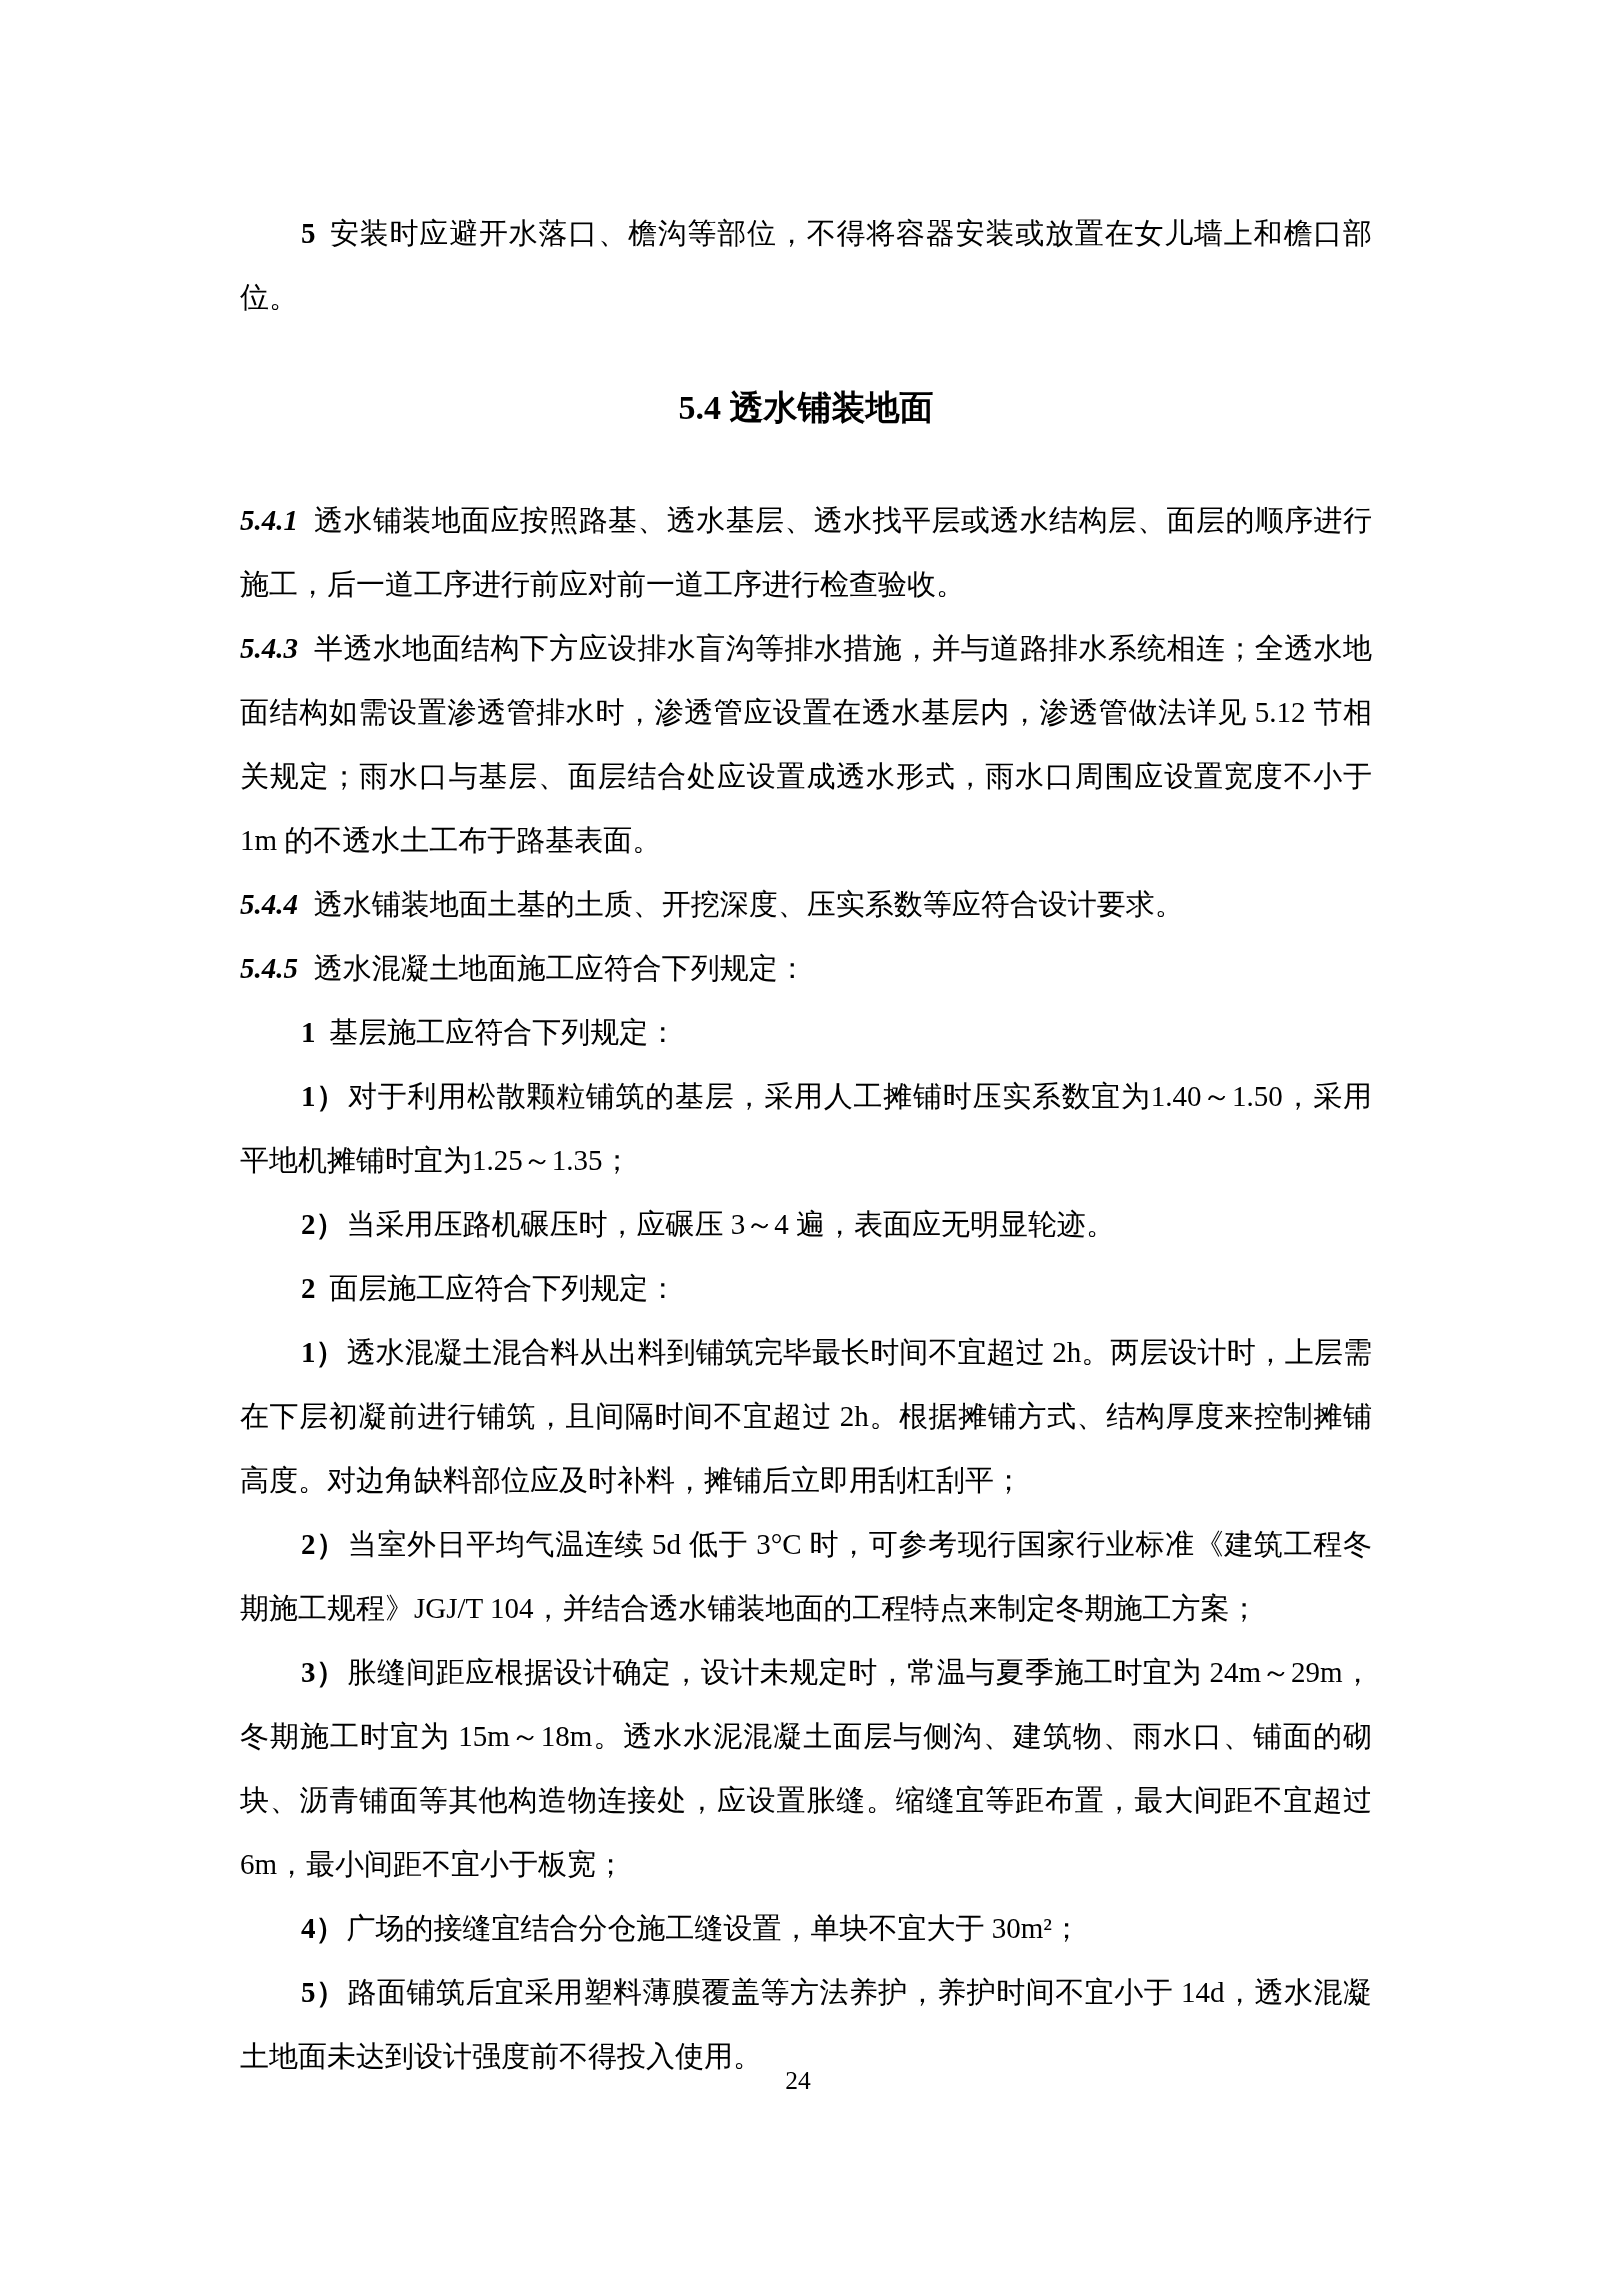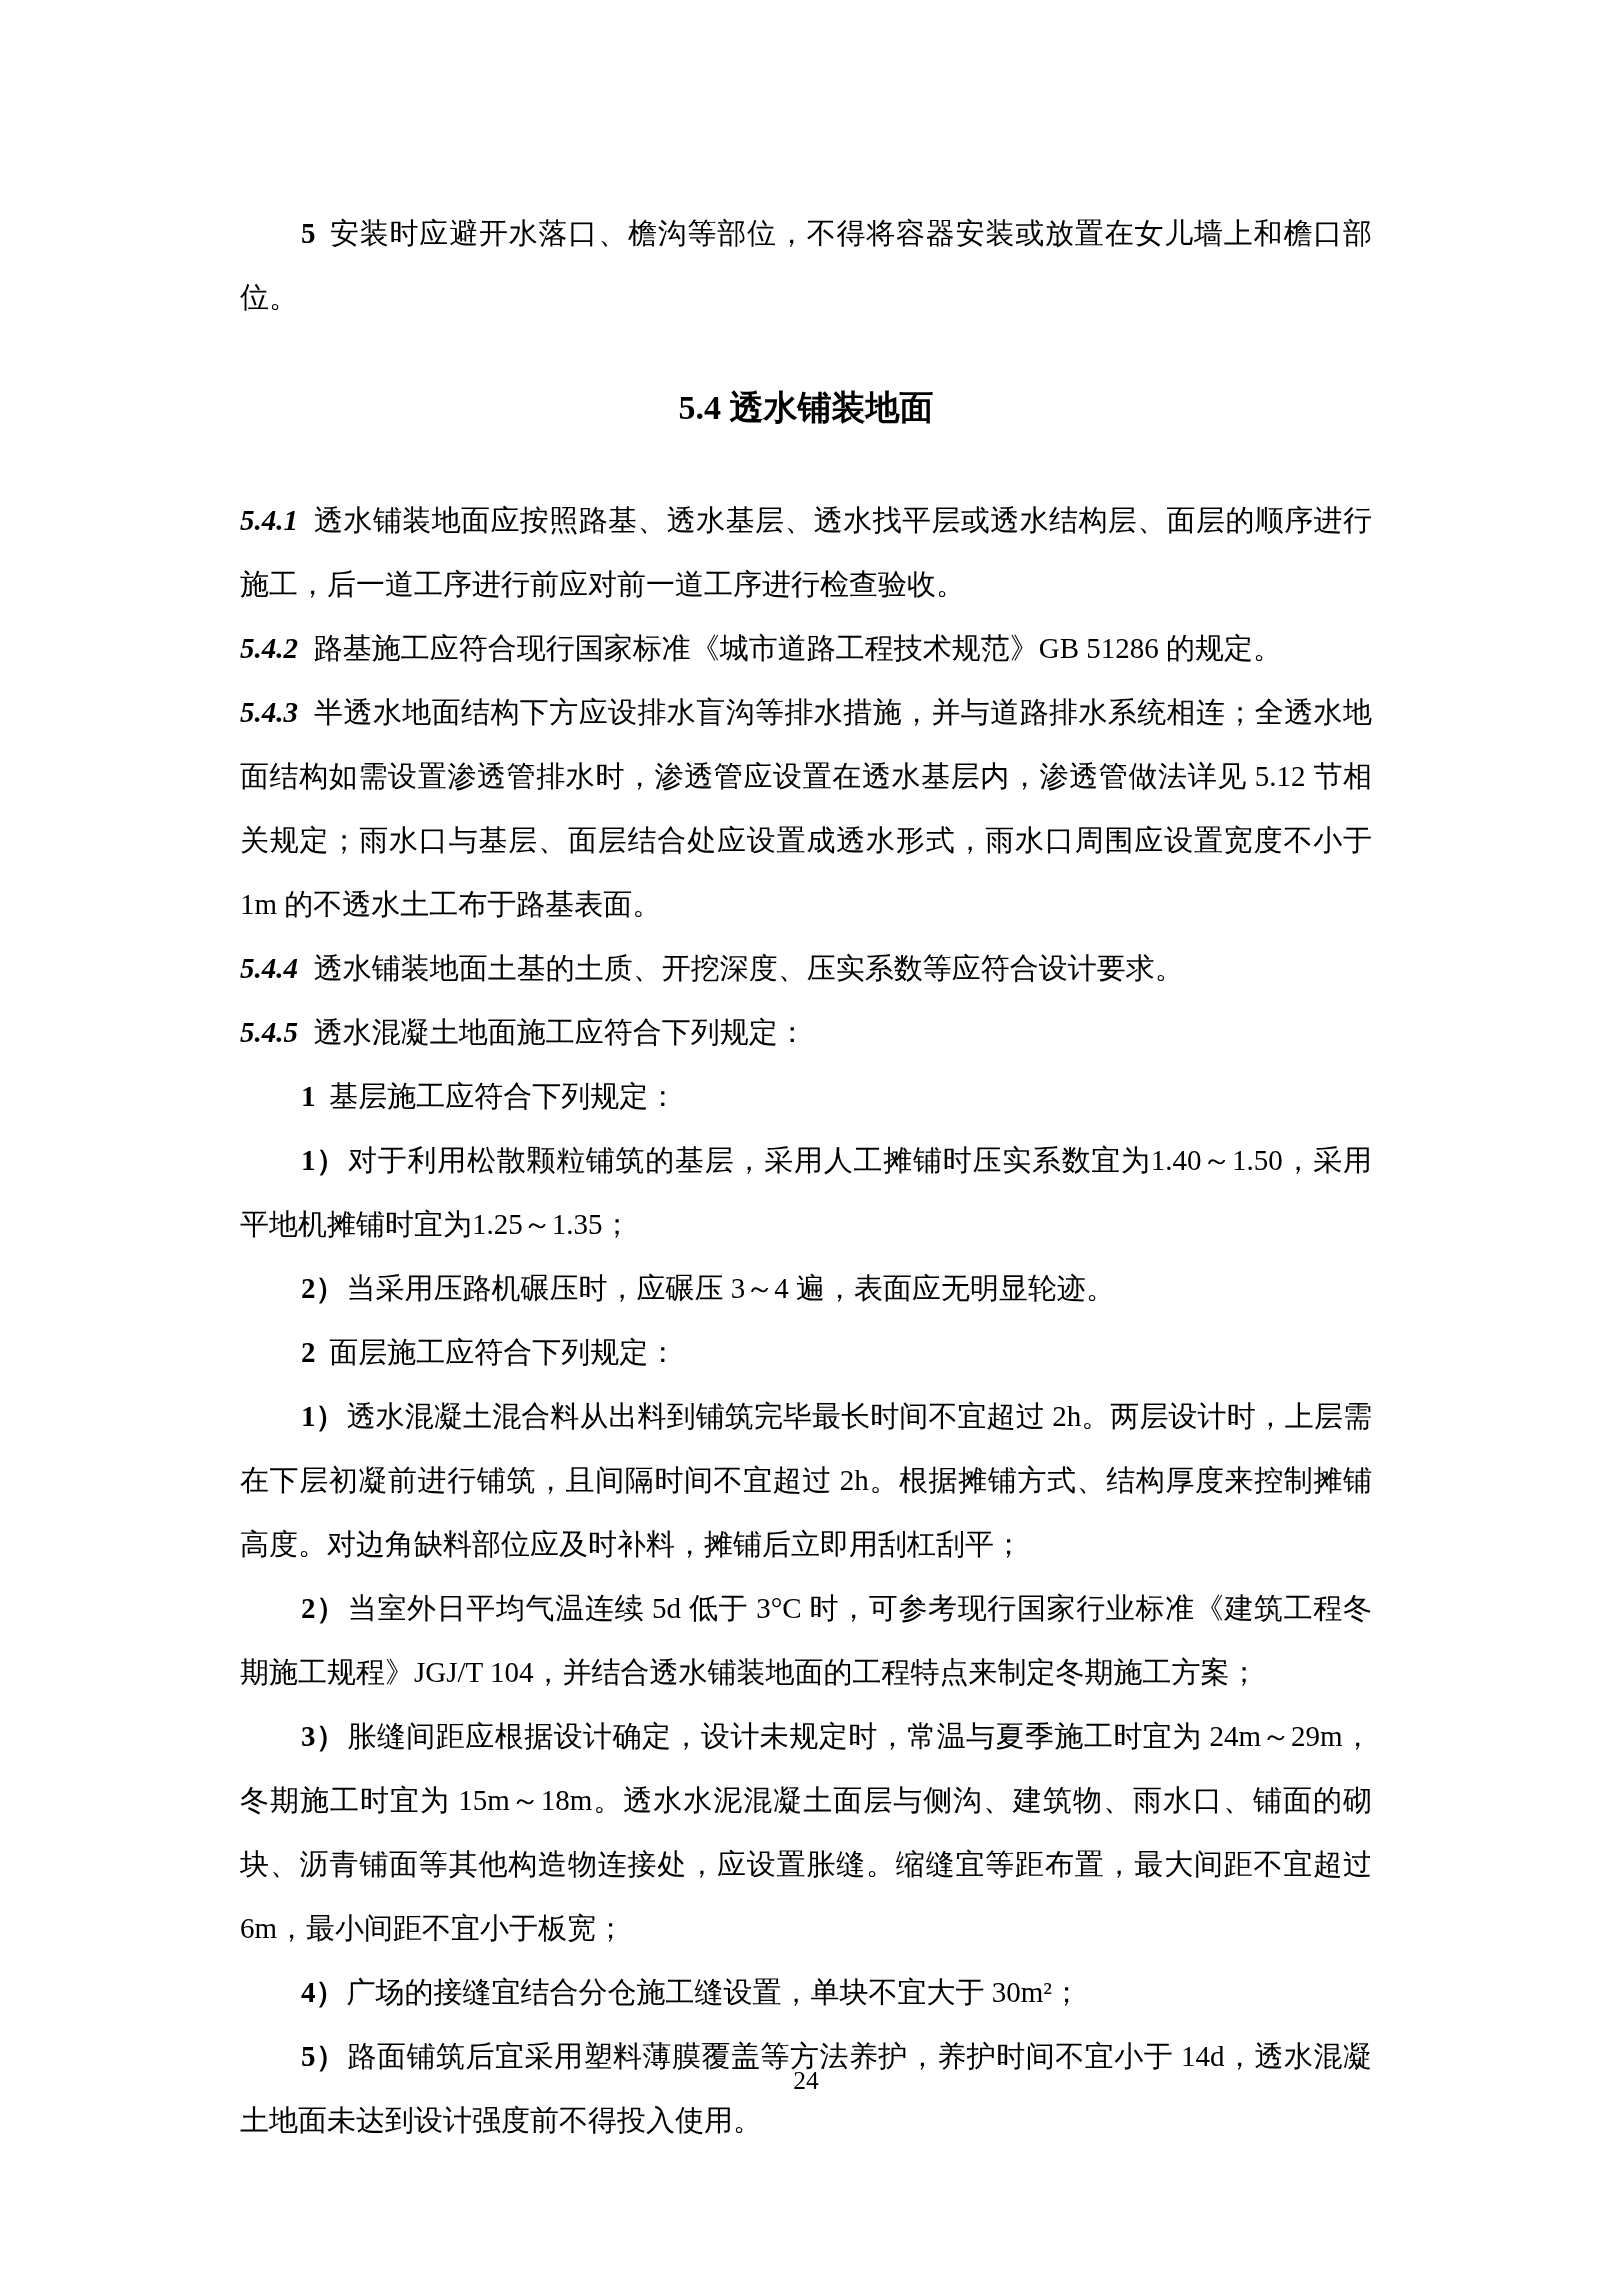--- a/index.html
+++ b/index.html
@@ -46,39 +46,38 @@
     text-align: center;
     text-indent: 0;
     font-weight: bold;
     font-size: 34px;
     line-height: 49px;
     margin: 54px 0 56px 0;
   }
   .page-num {
     position: absolute;
     top: 2066px;
-    left: 240px;
+    left: 232px;
     width: 1132px;
     text-align: center;
     font-size: 25.5px;
     line-height: 29px;
   }
 </style>
 </head>
 <body>
 
 <div class="page">
 
   <p class="indent2"><span class="num num-item">5</span><span>安装时应避开水落口、檐沟等部位，不得将容器安装或放置在女儿墙上和檐口部位。</span></p>
 
   <h2 class="heading">5.4 透水铺装地面</h2>
 
   <p><span class="num num-clause">5.4.1</span><span>透水铺装地面应按照路基、透水基层、透水找平层或透水结构层、面层的顺序进行施工，后一道工序进行前应对前一道工序进行检查验收。</span></p>
 
-  <p><span class="num num-clause">5.4.2</span><span>路基施工应符合现行国家标准《城市道路工程技术规范》GB 51286 的规定。</span></p>
 
   <p><span class="num num-clause">5.4.3</span><span>半透水地面结构下方应设排水盲沟等排水措施，并与道路排水系统相连；全透水地面结构如需设置渗透管排水时，渗透管应设置在透水基层内，渗透管做法详见 5.12 节相关规定；雨水口与基层、面层结合处应设置成透水形式，雨水口周围应设置宽度不小于 1m 的不透水土工布于路基表面。</span></p>
 
   <p><span class="num num-clause">5.4.4</span><span>透水铺装地面土基的土质、开挖深度、压实系数等应符合设计要求。</span></p>
 
   <p><span class="num num-clause">5.4.5</span><span>透水混凝土地面施工应符合下列规定：</span></p>
 
   <p class="indent2"><span class="num num-item">1</span><span>基层施工应符合下列规定：</span></p>
 
   <p class="indent2"><span class="num num-subitem">1）</span><span>对于利用松散颗粒铺筑的基层，采用人工摊铺时压实系数宜为1.40～1.50，采用平地机摊铺时宜为1.25～1.35；</span></p>

